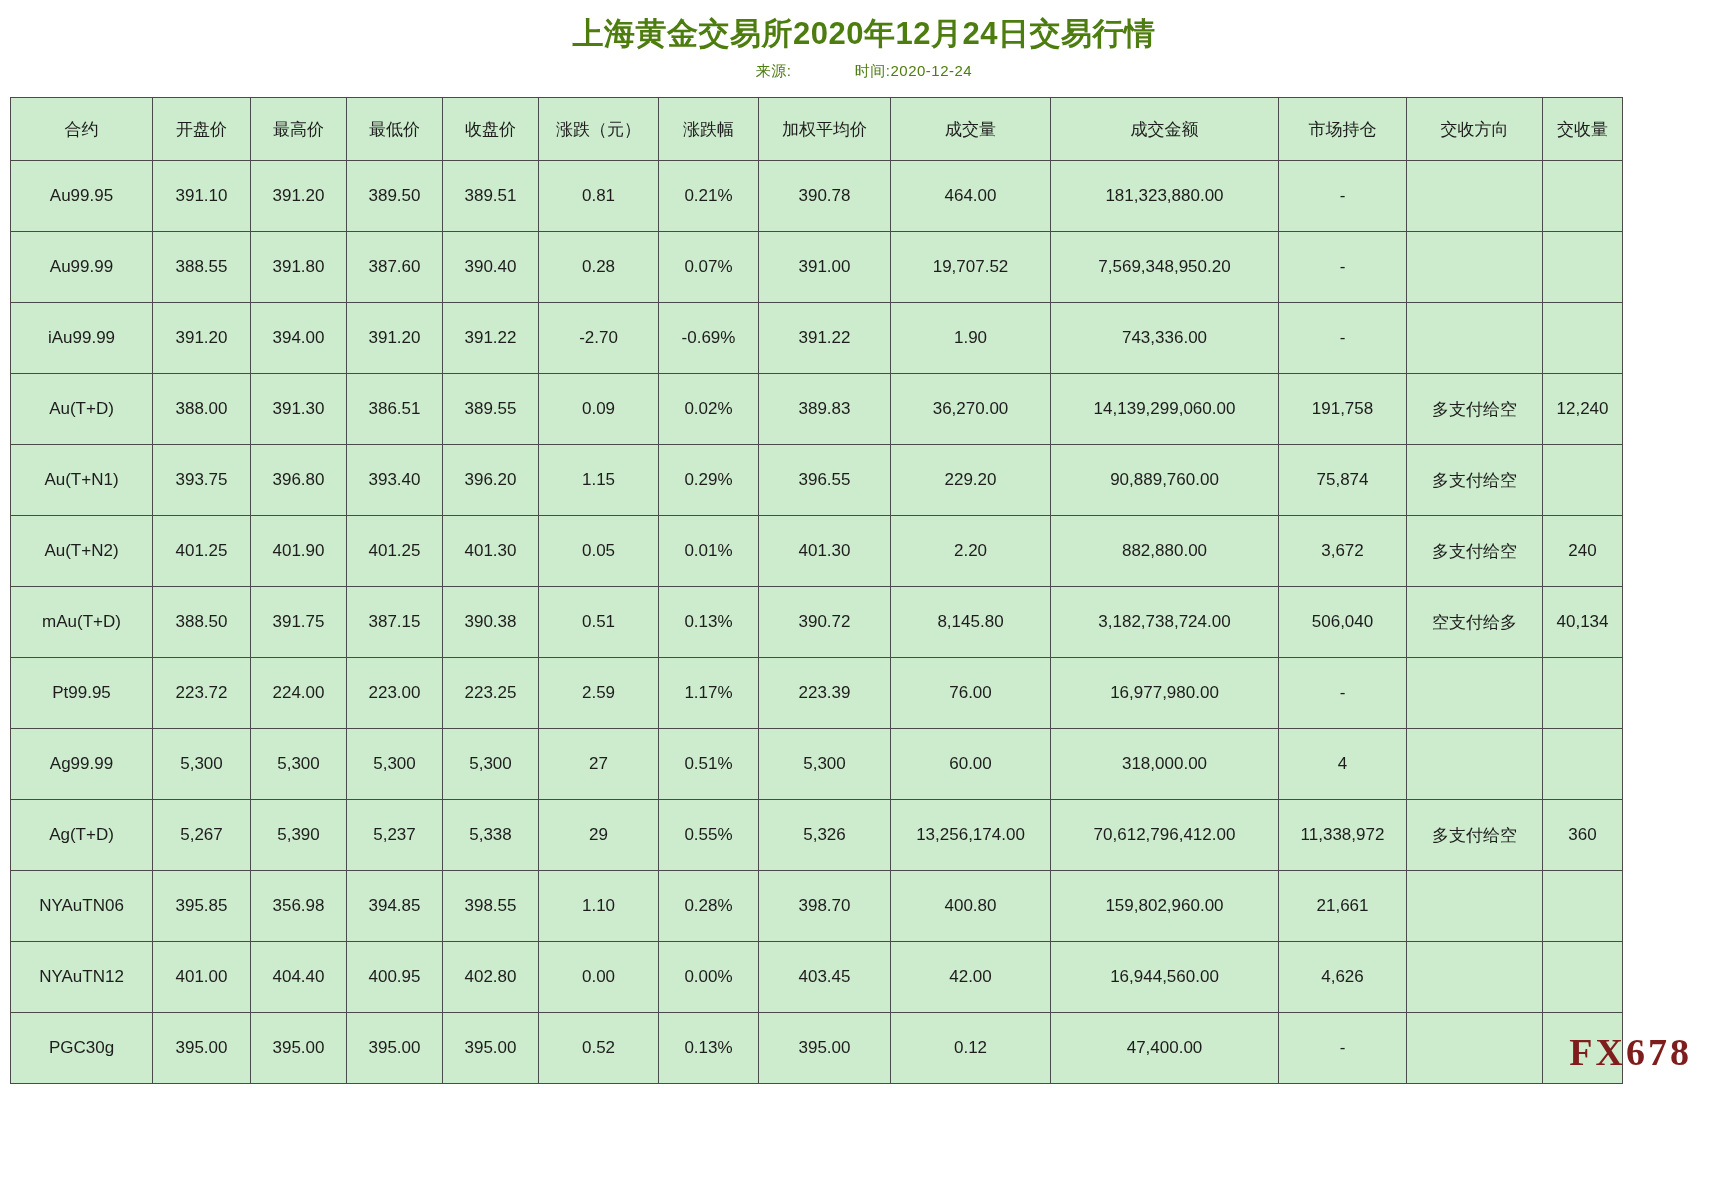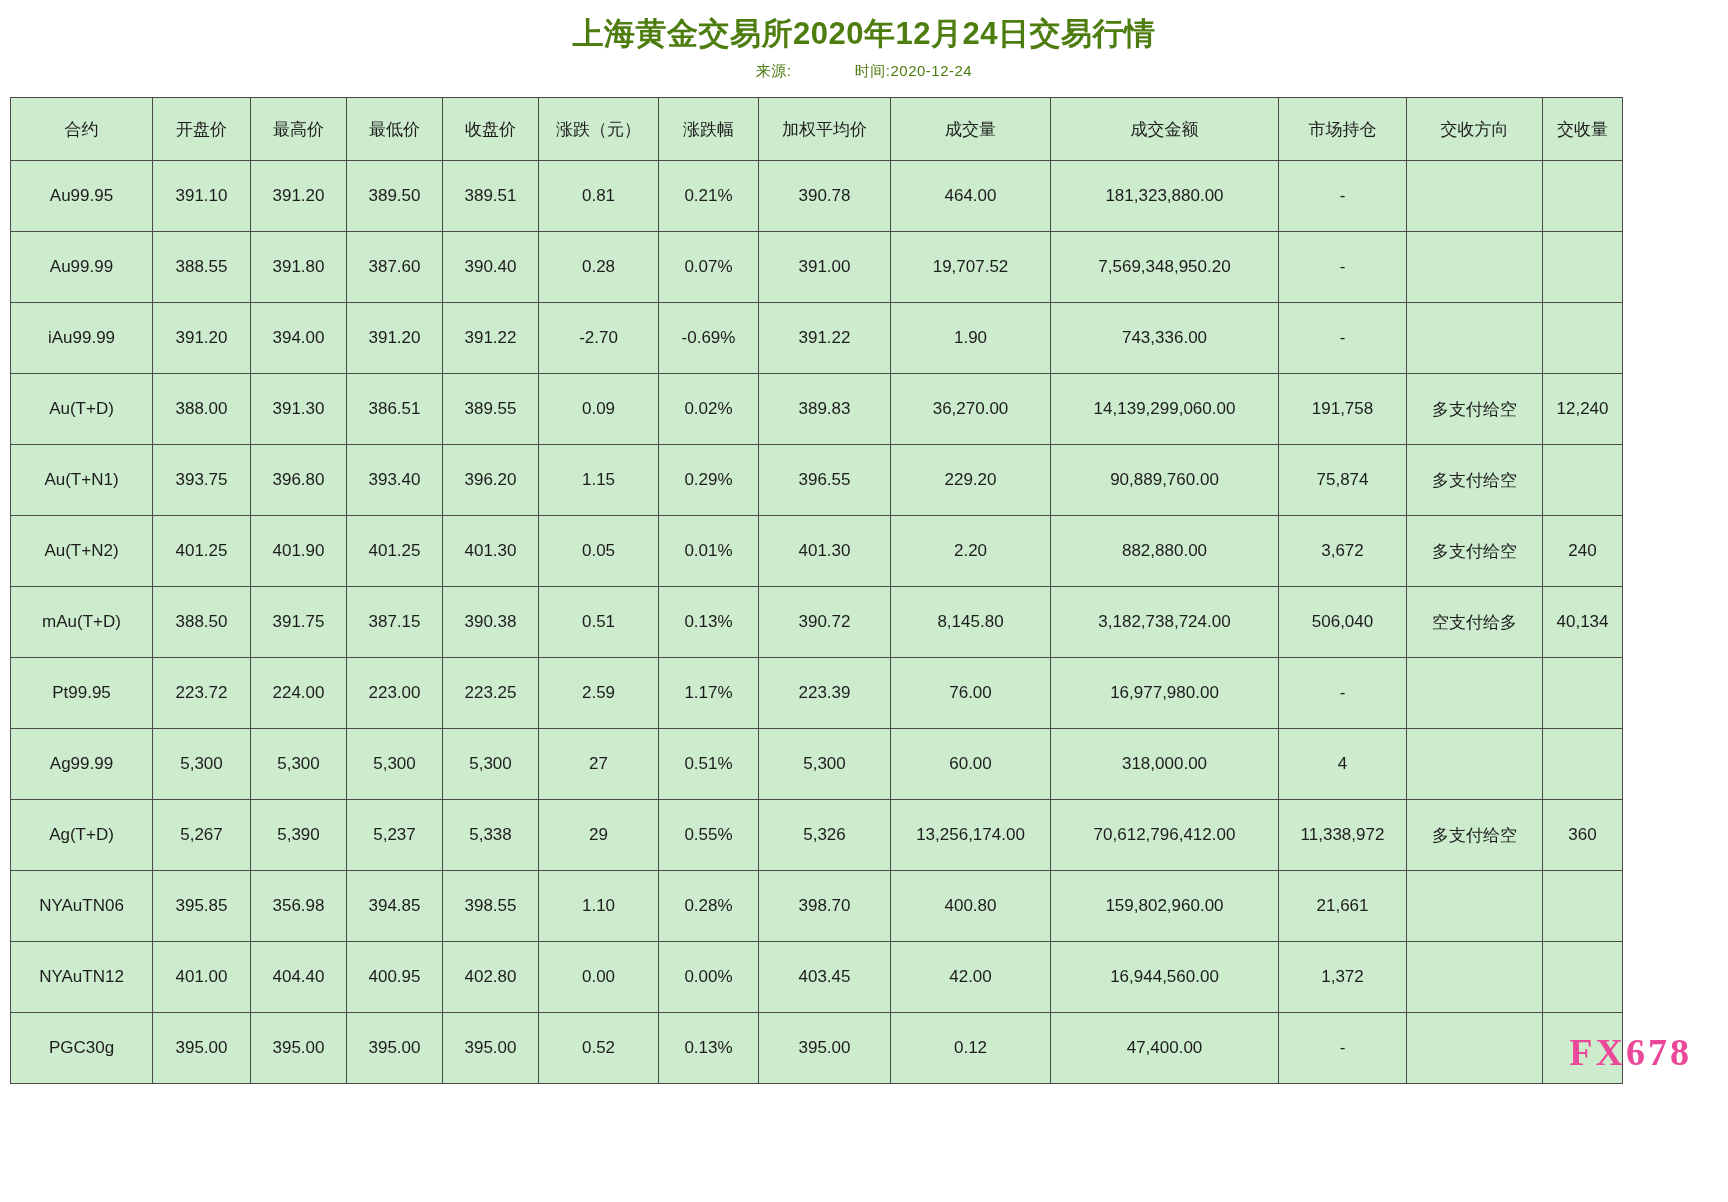--- a/index.html
+++ b/index.html
@@ -77,21 +77,21 @@
   col.c9  { width: 228px; }
   col.c10 { width: 128px; }
   col.c11 { width: 136px; }
   col.c12 { width: 80px; }
 
   .watermark {
     position: absolute;
     right: 26px;
     bottom: 10px;
     font-size: 38px;
-    color: #ec4899;
+    color: #7f1d1d;
     font-family: "Liberation Serif", serif;
     letter-spacing: 3px;
     font-weight: bold;
     pointer-events: none;
   }
 </style>
 </head>
 <body>
 
 <div class="page">
@@ -308,21 +308,21 @@
             <td>NYAuTN12</td>
             <td>401.00</td>
             <td>404.40</td>
             <td>400.95</td>
             <td>402.80</td>
             <td>0.00</td>
             <td>0.00%</td>
             <td>403.45</td>
             <td>42.00</td>
             <td>16,944,560.00</td>
-            <td>1,372</td>
+            <td>4,626</td>
             <td></td>
             <td></td>
           </tr>
           <tr>
             <td>PGC30g</td>
             <td>395.00</td>
             <td>395.00</td>
             <td>395.00</td>
             <td>395.00</td>
             <td>0.52</td>

